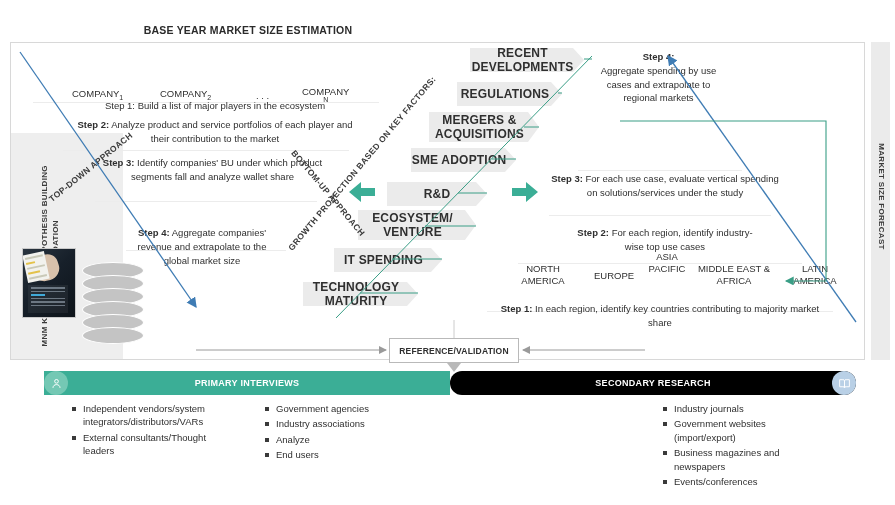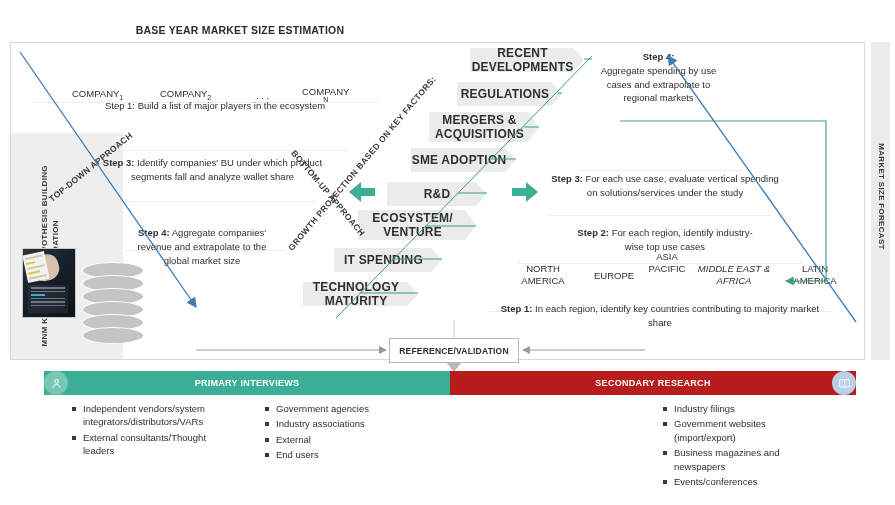--- a/index.html
+++ b/index.html
@@ -11,21 +11,21 @@
     overflow:hidden;
     position:relative;
   }
   #root{position:relative;width:895px;height:505px;}
 
   
   .abs{position:absolute;}
 
   
   .main-title{
-    left:0;top:24px;width:480px;text-align:center;
+    left:8px;top:24px;width:480px;text-align:center;
     font-size:10.5px;font-weight:bold;letter-spacing:.2px;
     color:#2b2b2b;
   }
 
   
   .frame{
     left:10px;top:42px;width:855px;height:318px;
     border:1px solid #d8d8d8;background:#ffffff;box-sizing:border-box;
   }
 
@@ -149,21 +149,21 @@
     font-size:8.5px;font-weight:bold;letter-spacing:.2px;color:#2f2f2f;
     box-sizing:border-box;z-index:6;
   }
 
   
   .bar{
     position:absolute;height:24px;display:flex;align-items:center;justify-content:center;
     color:#ffffff;font-size:9px;font-weight:bold;letter-spacing:.3px;
   }
   .bar.primary{left:44px;top:371px;width:406px;background:#3bae96;}
-  .bar.secondary{left:450px;top:371px;width:406px;background:#b91c1c;}
+  .bar.secondary{left:450px;top:371px;width:406px;background:#000000;border-radius:12px;}
   .bar-icon{
     position:absolute;width:24px;height:24px;border-radius:50%;
     display:flex;align-items:center;justify-content:center;
   }
   .bar-icon.p{left:44px;top:371px;background:#74c8b4;}
   .bar-icon.s{left:832px;top:371px;background:#b9d0e6;}
 
   .col{position:absolute;font-size:9.5px;line-height:1.42;color:#2f2f2f;}
   .col ul{margin:0;padding:0;list-style:none;}
   .col li{position:relative;padding-left:11px;margin-bottom:2px;}
@@ -227,20 +227,23 @@
     <span>Step 1: Build a list of major players in the ecosystem</span>
   </div>
 
   <div class="companies">
     <span style="left:32px;top:0;">COMPANY<sub>1</sub></span>
     <span style="left:120px;top:0;">COMPANY<sub>2</sub></span>
     <span style="left:216px;top:2px;">. . .</span>
     <span class="comp-n" style="left:262px;top:-2px;">COMPANY<em>N</em></span>
   </div>
 
+  <div class="abs t-step" style="left:75px;top:118px;width:280px;">
+    <b>Step 2:</b><span> Analyze product and service portfolios of each player and their contribution to the market</span>
+  </div>
 
   <div class="abs t-step" style="left:100px;top:156px;width:225px;">
     <b>Step 3:</b><span> Identify companies' BU under which product segments fall and analyze wallet share</span>
   </div>
 
   <div class="abs t-step" style="left:137px;top:226px;width:130px;">
     <b>Step 4:</b><span> Aggregate companies' revenue and extrapolate to the global market size</span>
   </div>
 
   <div class="abs growth-txt">GROWTH PROJECTION BASED ON KEY FACTORS:</div>
@@ -273,21 +276,21 @@
   </div>
 
   <div class="abs t-step" style="left:569px;top:226px;width:192px;">
     <b>Step 2:</b><span> For each region, identify industry-wise top use cases</span>
   </div>
 
   <div class="abs regions" style="left:455px;top:255px;width:410px;height:40px;">
     <span style="left:52px;top:8px;width:72px;">NORTH AMERICA</span>
     <span style="left:128px;top:15px;width:62px;">EUROPE</span>
     <span style="left:193px;top:-4px;width:38px;">ASIA PACIFIC</span>
-    <span style="left:233px;top:8px;width:92px;font-style:italic;">MIDDLE EAST &amp; AFRICA</span>
+    <span style="left:233px;top:8px;width:92px;">MIDDLE EAST &amp; AFRICA</span>
     <span style="left:330px;top:8px;width:60px;">LATIN AMERICA</span>
   </div>
 
   <div class="abs t-step" style="left:500px;top:302px;width:320px;">
     <b>Step 1:</b><span> In each region, identify key countries contributing to majority market share</span>
   </div>
 
   <div class="abs right-panel">
     <div class="abs right-panel-label">MARKET SIZE FORECAST</div>
   </div>
@@ -356,26 +359,26 @@
   <div class="col" style="left:72px;top:402px;width:165px;">
     <ul>
       <li>Independent vendors/system integrators/distributors/VARs</li>
       <li>External consultants/Thought leaders</li>
     </ul>
   </div>
   <div class="col" style="left:265px;top:402px;width:165px;">
     <ul>
       <li>Government agencies</li>
       <li>Industry associations</li>
-      <li>External</li>
+      <li>Analyze</li>
       <li>End users</li>
     </ul>
   </div>
   <div class="col" style="left:663px;top:402px;width:165px;">
     <ul>
-      <li>Industry filings</li>
+      <li>Industry journals</li>
       <li>Government websites (import/export)</li>
       <li>Business magazines and newspapers</li>
       <li>Events/conferences</li>
     </ul>
   </div>
 
 </div>
 
 </body></html>

